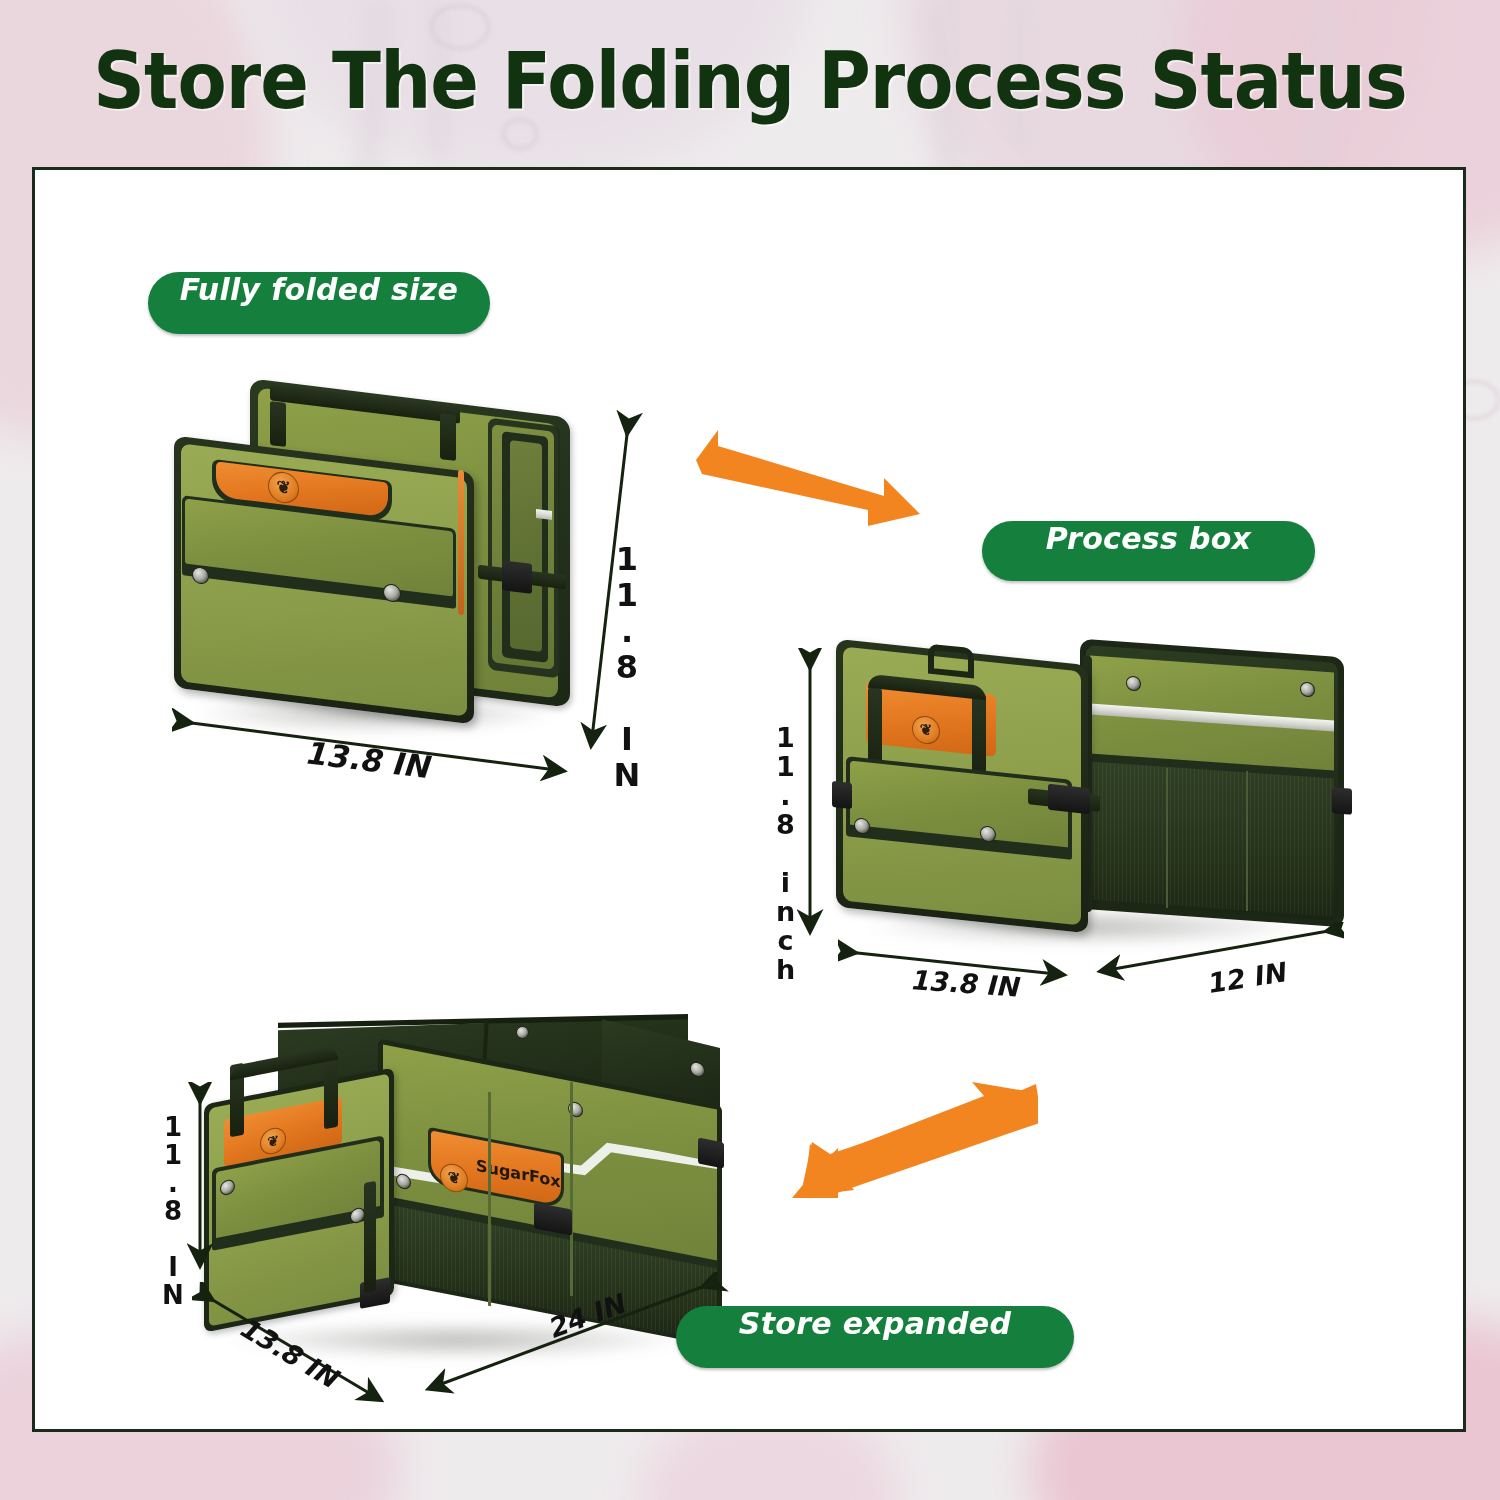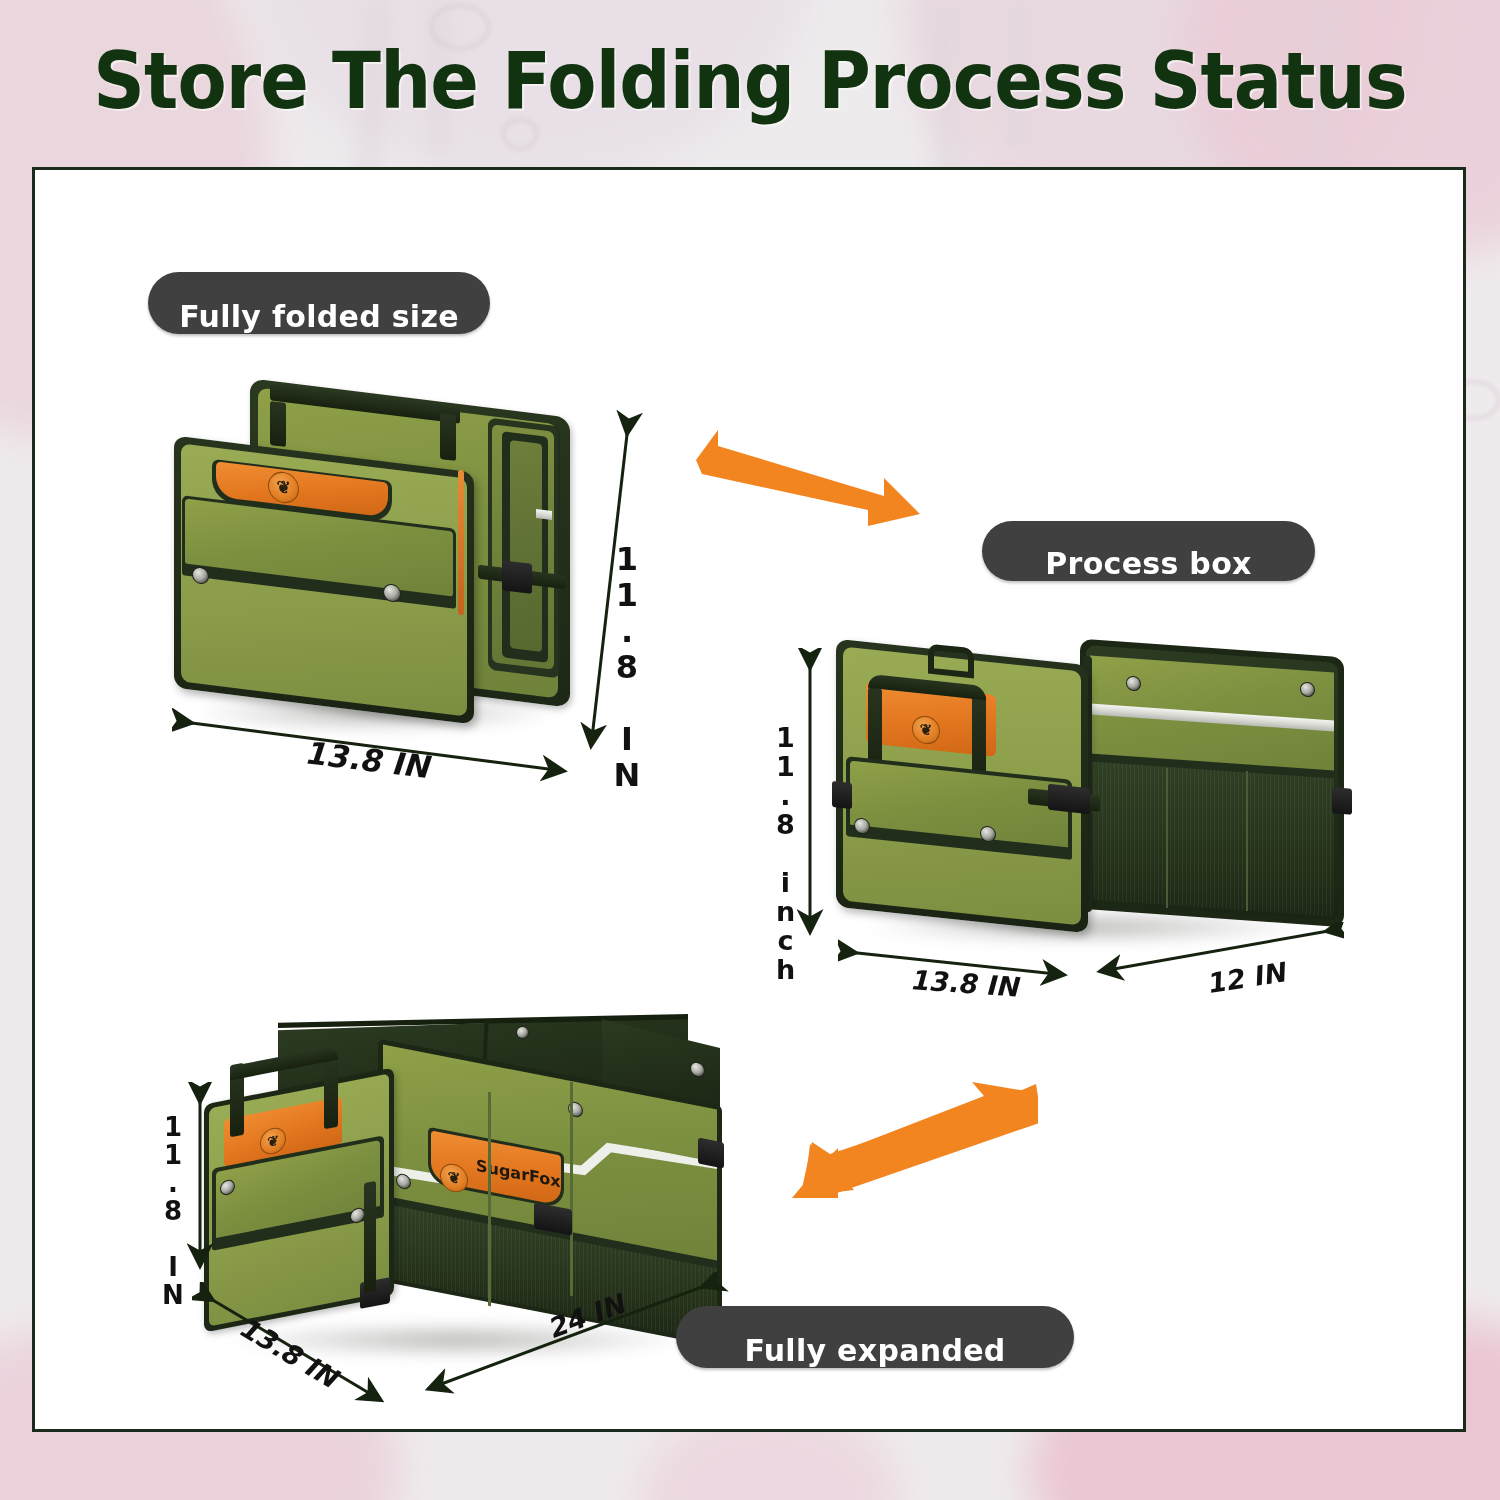--- a/index.html
+++ b/index.html
@@ -44,23 +44,23 @@
   }
 
   
   #card{
     position:absolute;left:32px;top:167px;width:1434px;height:1265px;
     background:#ffffff;border:3px solid #1b2b1b;box-sizing:border-box;
   }
 
   
   .pill{
-    position:absolute;background:#404040;border-radius:40px;
-    color:#fff;font-weight:bold;
-    display:flex;align-items:flex-end;justify-content:center;
+    position:absolute;background:#15803d;border-radius:40px;
+    color:#fff;font-weight:bold;font-style:italic;
+    display:flex;align-items:flex-start;justify-content:center;
     font-family:"DejaVu Sans","Liberation Sans",sans-serif;
     box-shadow:0 2px 3px rgba(0,0,0,.25);
     letter-spacing:.3px;
   }
   #pill-folded{left:148px;top:272px;width:342px;height:62px;font-size:30px;}
   #pill-single{left:982px;top:521px;width:333px;height:60px;font-size:30px;}
   #pill-expanded{left:676px;top:1306px;width:398px;height:62px;font-size:30px;}
 
   
   .proc-arrow{position:absolute;}
@@ -349,14 +349,14 @@
   <line x1="14" y1="14" x2="182" y2="114" stroke="#14220f" stroke-width="3" marker-start="url(#ah)" marker-end="url(#ah)"></line>
 </svg>
 <div class="dim-label" style="left:236px;top:1338px;font-size:27px;transform:rotate(31deg);">13.8 IN</div>
 
 <svg class="dim" style="left:420px;top:1272px;" width="310" height="130">
   <line x1="290" y1="12" x2="16" y2="114" stroke="#14220f" stroke-width="3" marker-start="url(#ah)" marker-end="url(#ah)"></line>
 </svg>
 <div class="dim-label" style="left:548px;top:1300px;font-size:27px;transform:rotate(-20deg);">24 IN</div>
 
 <div class="pill" id="pill-expanded">
-  <span>Fully expanded</span>
+  <span>Store expanded</span>
 </div>
 
 </body></html>

